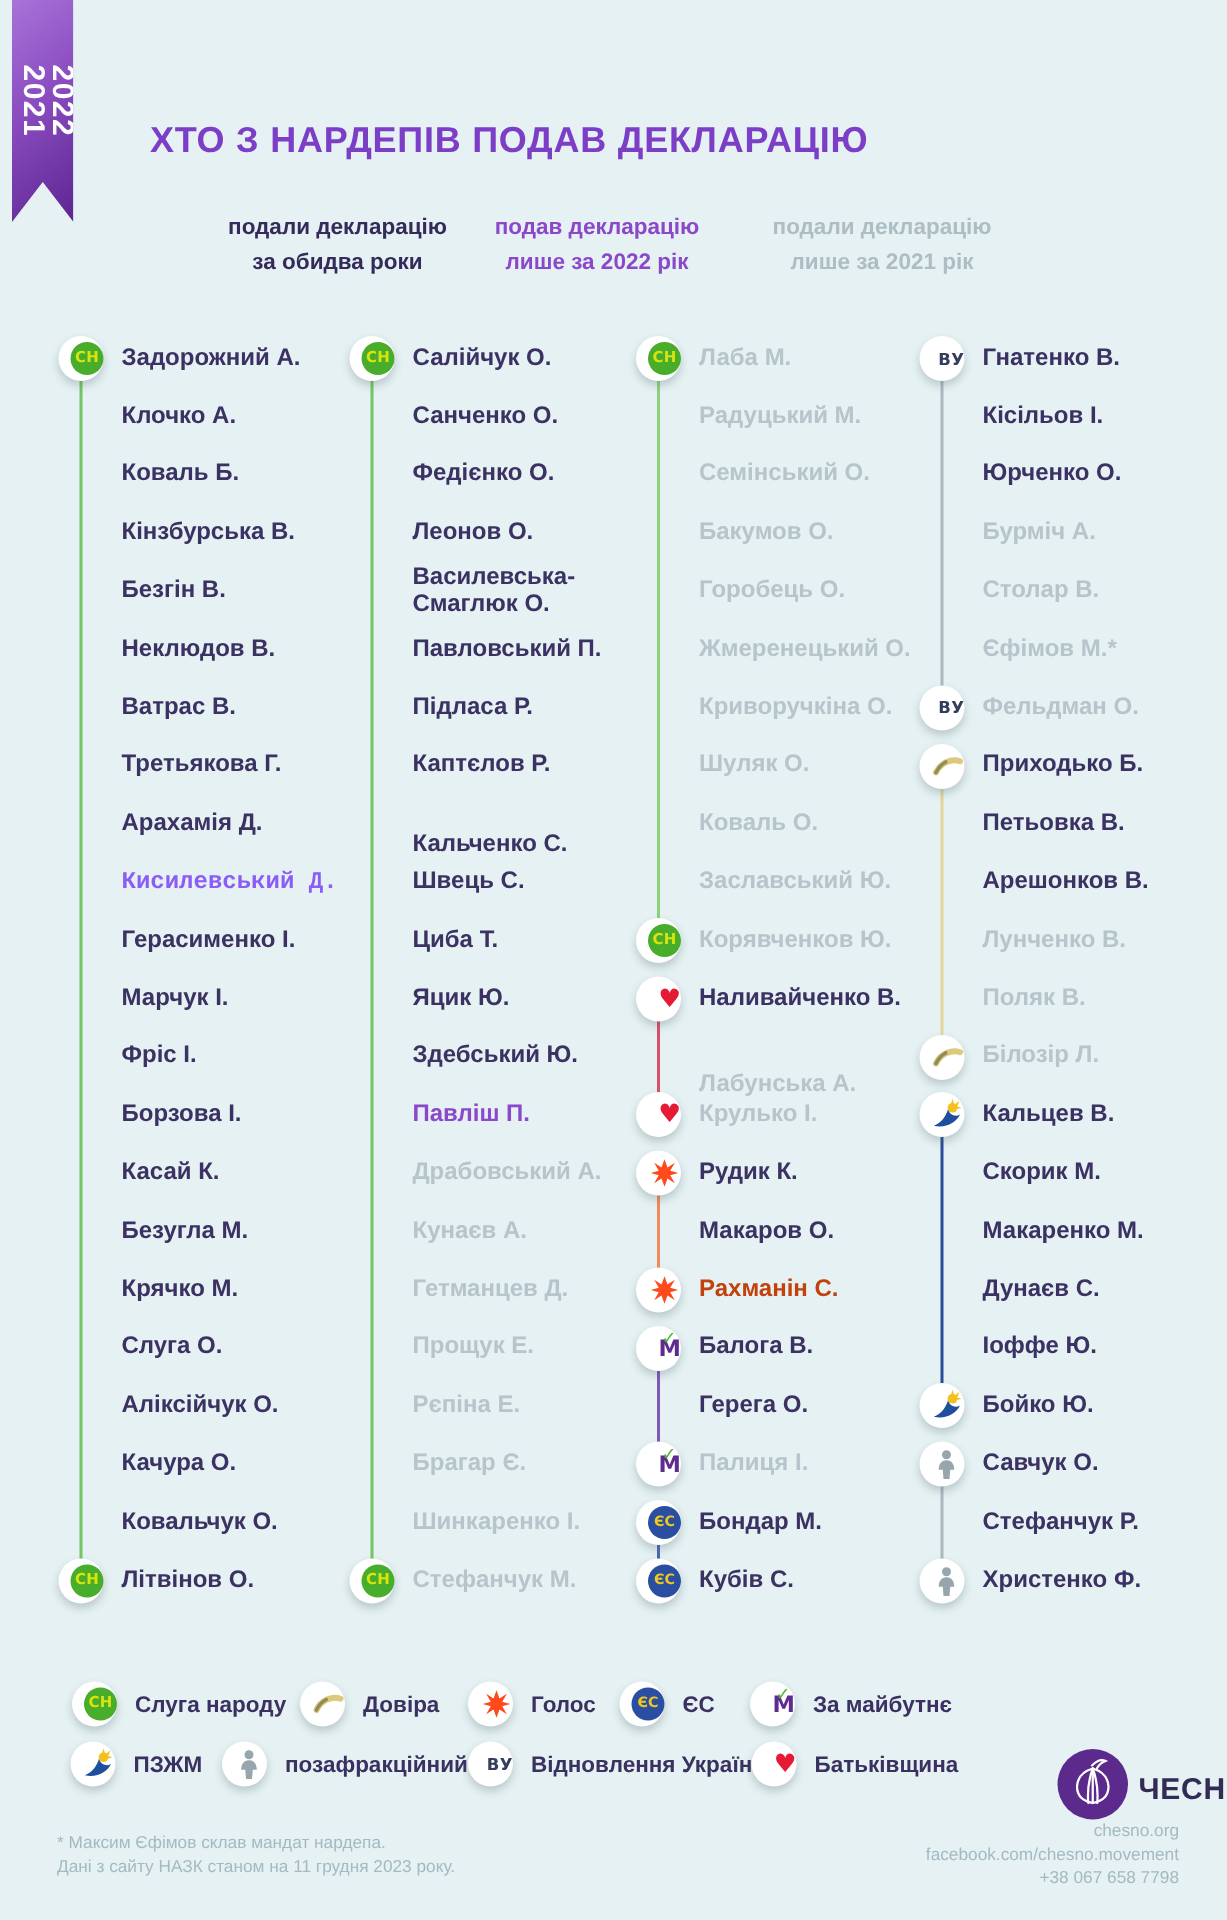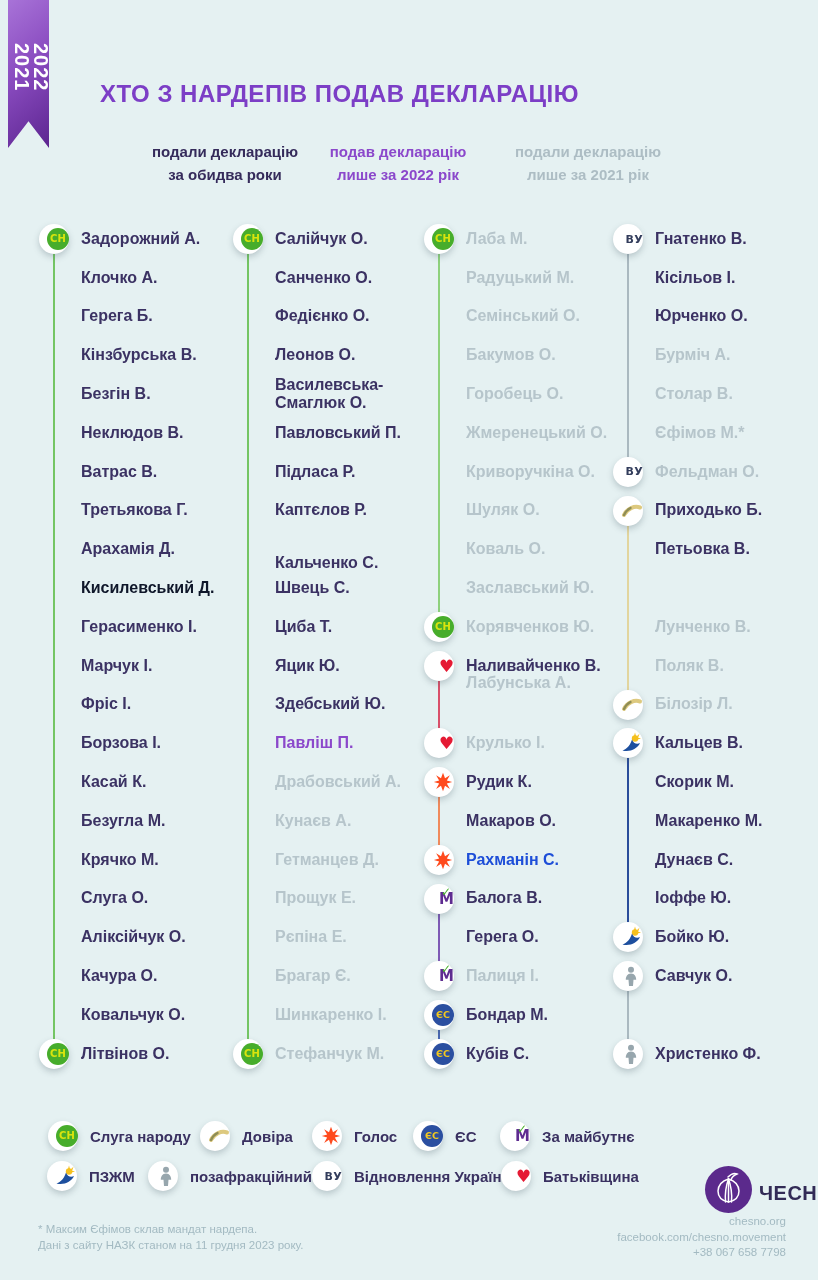--- a/index.html
+++ b/index.html
@@ -89,21 +89,21 @@
             </div>
           </div>
           <span class="nm" style="color: rgb(59, 50, 99);">Задорожний А.</span>
         </div>
         <div class="prow" style="top: 23.8px;">
           <div class="islot"></div>
           <span class="nm" style="color: rgb(59, 50, 99);">Клочко А.</span>
         </div>
         <div class="prow" style="top: 62.6px;">
           <div class="islot"></div>
-          <span class="nm" style="color: rgb(59, 50, 99);">Герега Б.</span>
+          <span class="nm" style="color: rgb(59, 50, 99);">Коваль Б.</span>
         </div>
         <div class="prow" style="top: 101.4px;">
           <div class="islot"></div>
           <span class="nm" style="color: rgb(59, 50, 99);">Кінзбурська В.</span>
         </div>
         <div class="prow" style="top: 140.2px;">
           <div class="islot"></div>
           <span class="nm" style="color: rgb(59, 50, 99);">Безгін В.</span>
         </div>
         <div class="prow" style="top: 179px;">
@@ -117,21 +117,21 @@
         <div class="prow" style="top: 256.6px;">
           <div class="islot"></div>
           <span class="nm" style="color: rgb(59, 50, 99);">Третьякова Г.</span>
         </div>
         <div class="prow" style="top: 295.4px;">
           <div class="islot"></div>
           <span class="nm" style="color: rgb(59, 50, 99);">Арахамія Д.</span>
         </div>
         <div class="prow" style="top: 334.2px;">
           <div class="islot"></div>
-          <span class="nm" style="color: #0f172a;">Кисилевський Д.</span>
+          <span class="nm" style="color: #8b5cf6; font-family: Liberation Mono, monospace;">Кисилевський Д.</span>
         </div>
         <div class="prow" style="top: 373px;">
           <div class="islot"></div>
           <span class="nm" style="color: rgb(59, 50, 99);">Герасименко І.</span>
         </div>
         <div class="prow" style="top: 411.8px;">
           <div class="islot"></div>
           <span class="nm" style="color: rgb(59, 50, 99);">Марчук І.</span>
         </div>
         <div class="prow" style="top: 450.6px;">
@@ -338,21 +338,21 @@
           <span class="nm" style="color: rgb(182, 197, 203);">Корявченков Ю.</span>
         </div>
         <div class="prow" style="top: 411.8px;">
           <div class="islot">
             <div class="picon ic-batk">
               <span class="batk-b">♥</span>
             </div>
           </div>
           <span class="nm" style="color: rgb(59, 50, 99);">Наливайченко В.</span>
         </div>
-        <div class="prow" style="top: 429px;">
+        <div class="prow" style="top: 469px;">
           <div class="islot"></div>
           <span class="nm" style="color: rgb(182, 197, 203);">Лабунська А.</span>
         </div>
         <div class="prow" style="top: 489.4px;">
           <div class="islot">
             <div class="picon ic-batk">
               <span class="batk-b">♥</span>
             </div>
           </div>
           <span class="nm" style="color: rgb(182, 197, 203);">Крулько І.</span>
@@ -372,21 +372,21 @@
           <span class="nm" style="color: rgb(59, 50, 99);">Макаров О.</span>
         </div>
         <div class="prow" style="top: 605.8px;">
           <div class="islot">
             <div class="picon ic-holos">
               <svg width="22" height="22" viewBox="0 0 24 24">
                 <path d="M12 2 L14.2 8 L19.5 4.5 L16.2 10.3 L22 12 L16.2 13.7 L19.5 19.5 L14.2 16 L12 22 L9.8 16 L4.5 19.5 L7.8 13.7 L2 12 L7.8 10.3 L4.5 4.5 L9.8 8 Z" fill="#ff4a1d"></path>
               </svg>
             </div>
           </div>
-          <span class="nm" style="color: #1d4ed8;">Рахманін С.</span>
+          <span class="nm" style="color: #c2410c;">Рахманін С.</span>
         </div>
         <div class="prow" style="top: 644.6px;">
           <div class="islot">
             <div class="picon ic-zm">
               <span class="zm-m">М</span>
               <span class="zm-c">✓</span>
             </div>
           </div>
           <span class="nm" style="color: rgb(59, 50, 99);">Балога В.</span>
         </div>
@@ -468,20 +468,24 @@
                 <path d="M5 16 C8 9.5 15.5 6.5 21 8.5" stroke="#ddc97e" stroke-width="4" fill="none" stroke-linecap="round"></path>
                 <path d="M5 16 C6.5 12.8 8.8 10.4 11.5 9" stroke="#8f8d55" stroke-width="2.4" fill="none" stroke-linecap="round"></path>
               </svg>
             </div>
           </div>
           <span class="nm" style="color: rgb(59, 50, 99);">Приходько Б.</span>
         </div>
         <div class="prow" style="top: 295.4px;">
           <div class="islot"></div>
           <span class="nm" style="color: rgb(59, 50, 99);">Петьовка В.</span>
+        </div>
+        <div class="prow" style="top: 334.2px;">
+          <div class="islot"></div>
+          <span class="nm" style="color: rgb(59, 50, 99);">Арешонков В.</span>
         </div>
         <div class="prow" style="top: 373px;">
           <div class="islot"></div>
           <span class="nm" style="color: rgb(182, 197, 203);">Лунченко В.</span>
         </div>
         <div class="prow" style="top: 411.8px;">
           <div class="islot"></div>
           <span class="nm" style="color: rgb(182, 197, 203);">Поляк В.</span>
         </div>
         <div class="prow" style="top: 450.6px;">
@@ -546,20 +550,24 @@
         <div class="prow" style="top: 722.2px;">
           <div class="islot">
             <div class="picon ic-nonfaction">
               <svg width="24" height="24" viewBox="0 0 24 24">
                 <circle cx="12" cy="5.8" r="3" fill="#97a6ad"></circle>
                 <path d="M12 9.5 C8.3 9.5 6.8 12.6 6.8 15.8 L9.5 15.8 L10 22 L14 22 L14.5 15.8 L17.2 15.8 C17.2 12.6 15.7 9.5 12 9.5 Z" fill="#97a6ad"></path>
               </svg>
             </div>
           </div>
           <span class="nm" style="color: rgb(59, 50, 99);">Савчук О.</span>
+        </div>
+        <div class="prow" style="top: 761px;">
+          <div class="islot"></div>
+          <span class="nm" style="color: rgb(59, 50, 99);">Стефанчук Р.</span>
         </div>
         <div class="prow" style="top: 799.8px;">
           <div class="islot">
             <div class="picon ic-nonfaction">
               <svg width="24" height="24" viewBox="0 0 24 24">
                 <circle cx="12" cy="5.8" r="3" fill="#97a6ad"></circle>
                 <path d="M12 9.5 C8.3 9.5 6.8 12.6 6.8 15.8 L9.5 15.8 L10 22 L14 22 L14.5 15.8 L17.2 15.8 C17.2 12.6 15.7 9.5 12 9.5 Z" fill="#97a6ad"></path>
               </svg>
             </div>
           </div>

